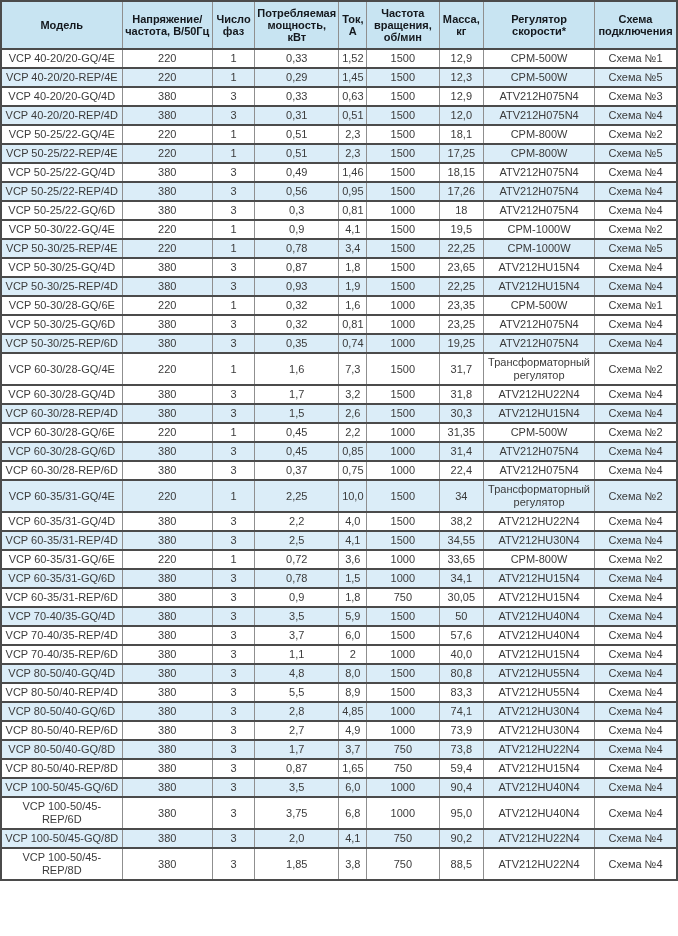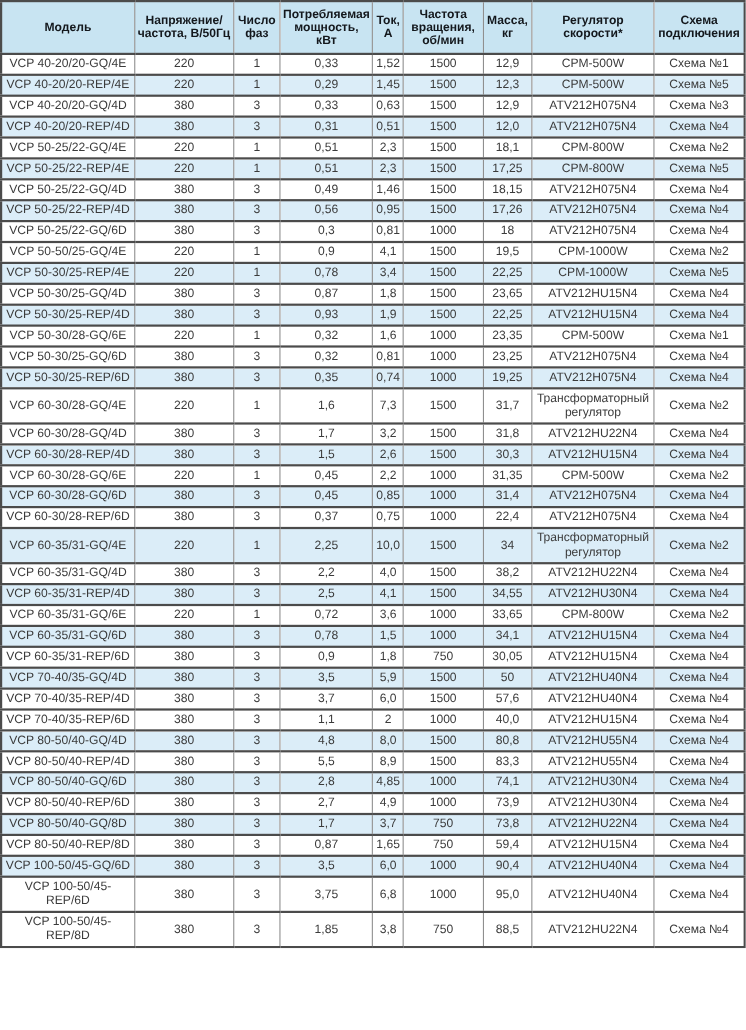--- a/index.html
+++ b/index.html
@@ -178,21 +178,21 @@
           <td>380</td>
           <td>3</td>
           <td>0,3</td>
           <td>0,81</td>
           <td>1000</td>
           <td>18</td>
           <td>ATV212H075N4</td>
           <td>Схема №4</td>
         </tr>
         <tr>
-          <td>VCP 50-50/25-GQ/4E</td>
+          <td>VCP 50-30/22-GQ/4E</td>
           <td>220</td>
           <td>1</td>
           <td>0,9</td>
           <td>4,1</td>
           <td>1500</td>
           <td>19,5</td>
           <td>CPM-1000W</td>
           <td>Схема №2</td>
         </tr>
         <tr class="shaded">
@@ -507,20 +507,31 @@
           <td>VCP 100-50/45-REP/6D</td>
           <td>380</td>
           <td>3</td>
           <td>3,75</td>
           <td>6,8</td>
           <td>1000</td>
           <td>95,0</td>
           <td>ATV212HU40N4</td>
           <td>Схема №4</td>
         </tr>
+        <tr class="shaded">
+          <td>VCP 100-50/45-GQ/8D</td>
+          <td>380</td>
+          <td>3</td>
+          <td>2,0</td>
+          <td>4,1</td>
+          <td>750</td>
+          <td>90,2</td>
+          <td>ATV212HU22N4</td>
+          <td>Схема №4</td>
+        </tr>
         <tr>
           <td>VCP 100-50/45-REP/8D</td>
           <td>380</td>
           <td>3</td>
           <td>1,85</td>
           <td>3,8</td>
           <td>750</td>
           <td>88,5</td>
           <td>ATV212HU22N4</td>
           <td>Схема №4</td>

